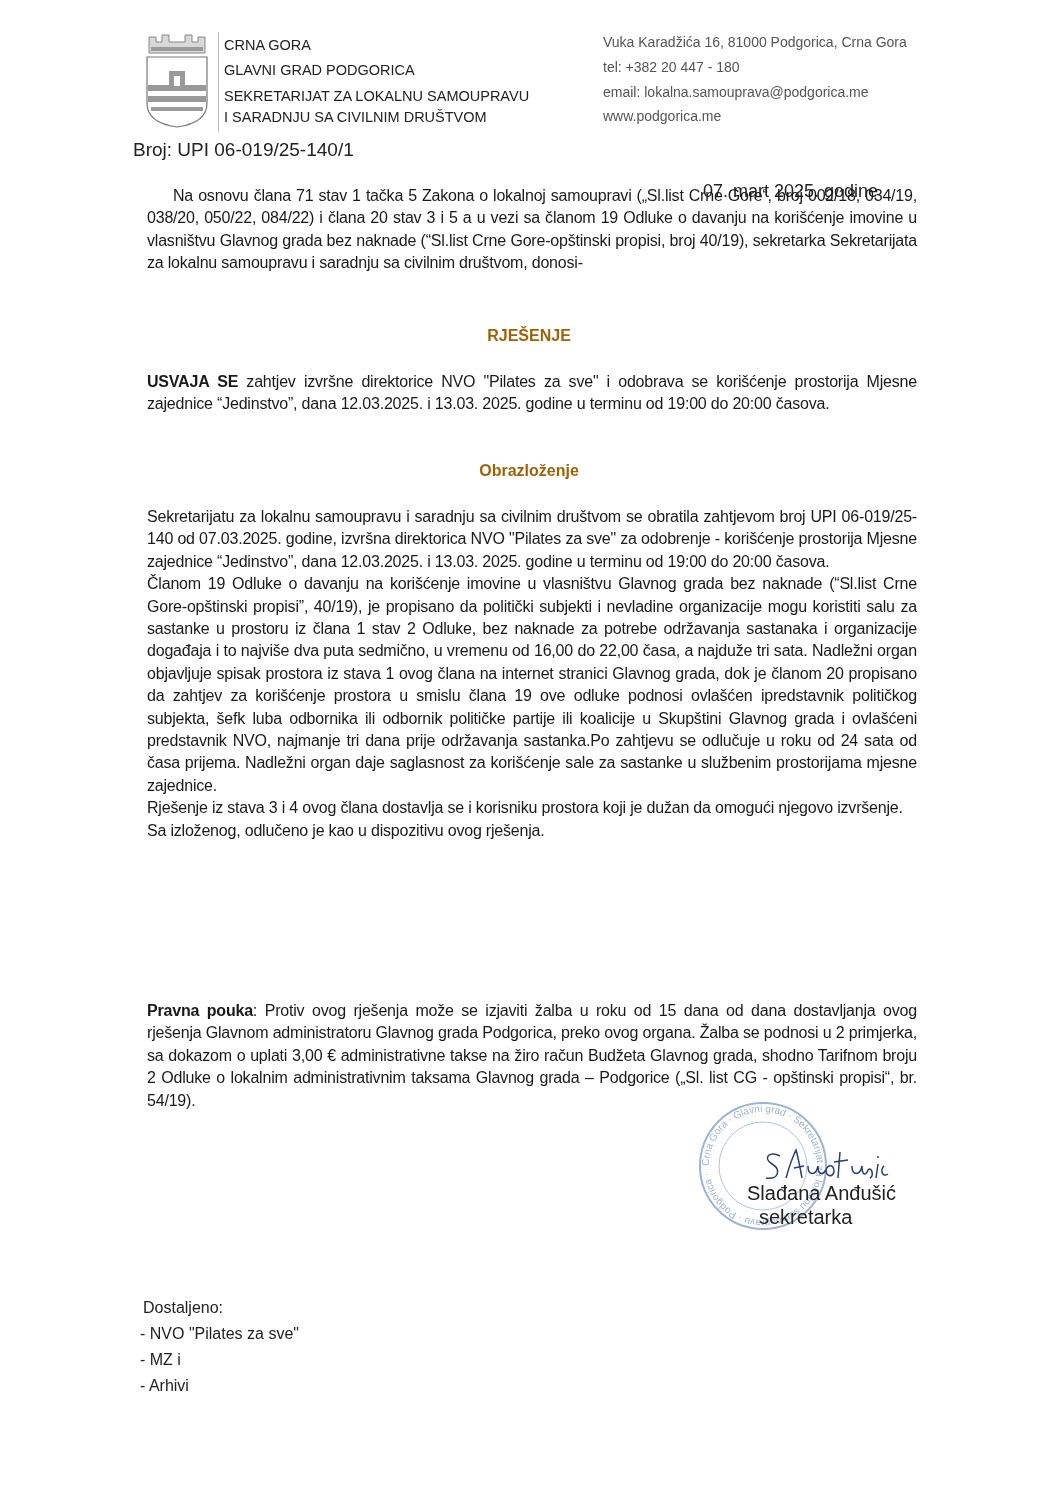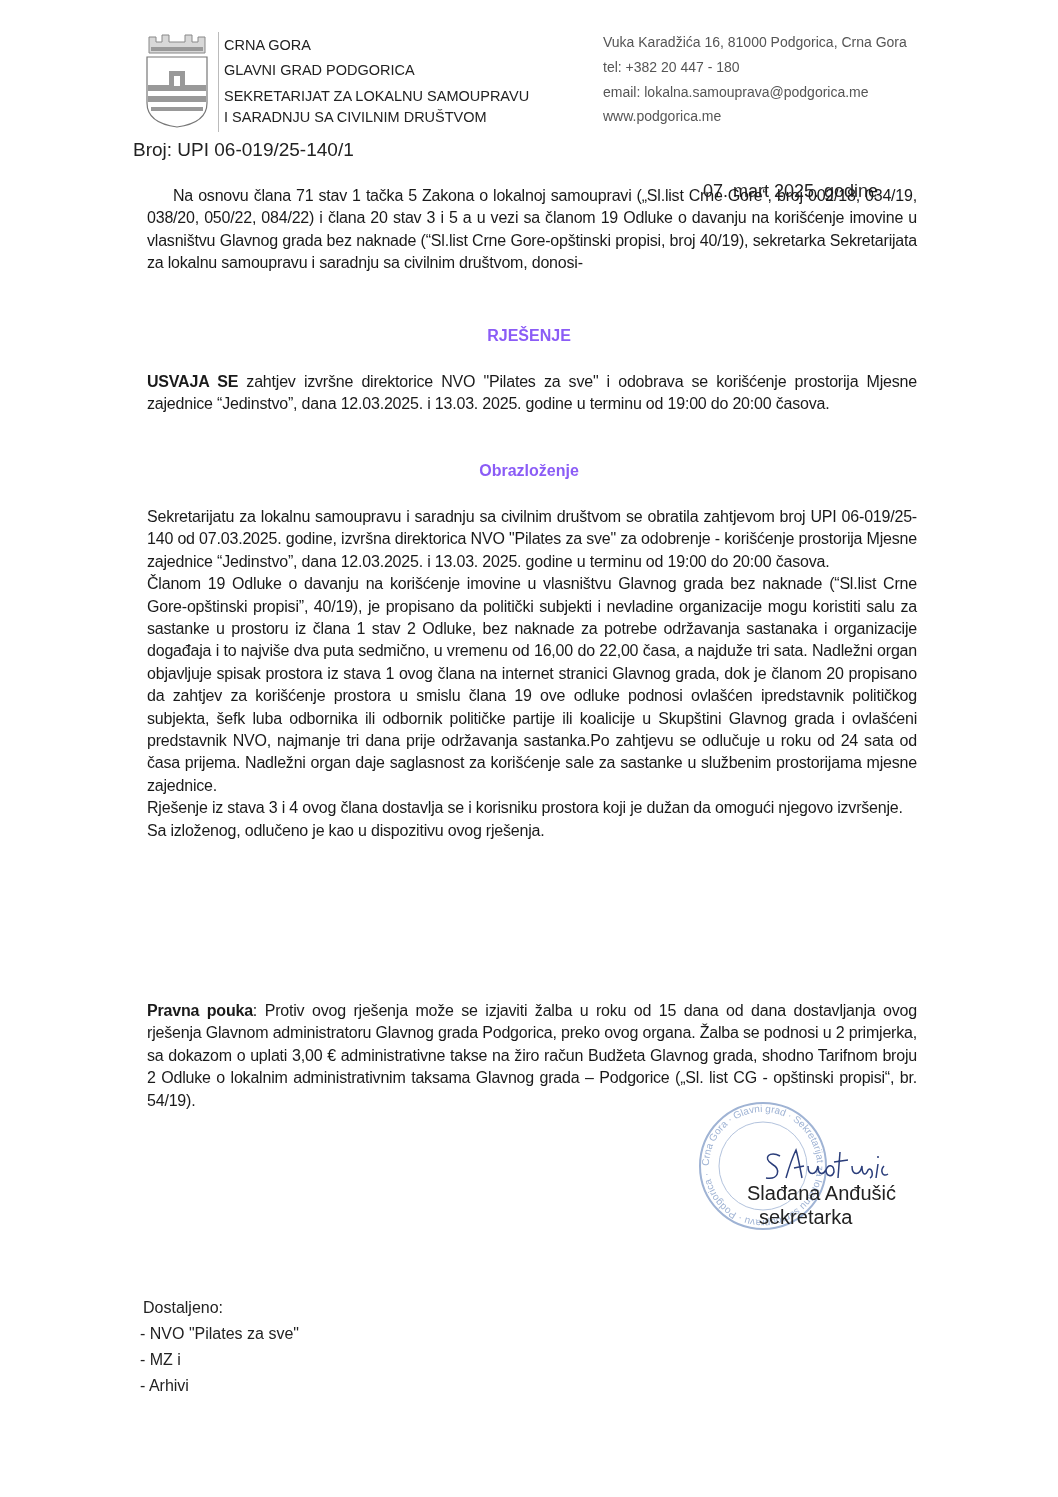--- a/index.html
+++ b/index.html
@@ -9,21 +9,21 @@
   .header-divider { position: absolute; left: 218px; top: 32px; width: 1px; height: 100px; background: #bbb; }
   .org { position: absolute; left: 224px; top: 38px; font-family: "Liberation Sans", sans-serif; font-size: 14.5px; color: #222; line-height: 1; }
   .org .l { position: absolute; left: 0; white-space: nowrap; }
   .contact { position: absolute; left: 603px; top: 34px; font-family: "Liberation Sans", sans-serif; font-size: 14px; color: #555; }
   .contact .l { position: absolute; left: 0; white-space: nowrap; }
   .ref { position: absolute; left: 133px; top: 139px; font-family: "Liberation Sans", sans-serif; font-size: 19px; color: #222; white-space: nowrap; }
   .date { position: absolute; left: 703px; top: 134px; font-family: "Liberation Sans", sans-serif; font-size: 18px; color: #222; white-space: nowrap; margin-top: 47px; }
   .body-text { position: absolute; left: 147px; width: 770px; font-family: "Liberation Sans", sans-serif; font-size: 16px; line-height: 22.4px; text-align: justify; color: #1a1a1a; letter-spacing: -0.2px; }
   .body-text p { margin: 0; }
   .indent { text-indent: 26px; }
-  .heading { position: absolute; left: 0; width: 1058px; text-align: center; font-family: "Liberation Sans", sans-serif; font-size: 16px; font-weight: bold; color: #8b5cf6; }
+  .heading { position: absolute; left: 0; width: 1058px; text-align: center; font-family: "Liberation Sans", sans-serif; font-size: 16px; font-weight: bold; color: #a16207; }
   .bold { font-weight: bold; }
   .stamp { position: absolute; left: 697px; top: 1100px; width: 132px; height: 132px; }
   .signature { position: absolute; left: 760px; top: 1142px; width: 130px; height: 45px; }
   .signer { position: absolute; left: 747px; top: 1181px; font-family: "Liberation Sans", sans-serif; font-size: 20px; line-height: 24px; color: #222; }
   .signer .title { padding-left: 12px; }
   .dist { position: absolute; left: 143px; top: 1295px; font-family: Liberation Sans, sans-serif; font-size: 16px; line-height: 26px; color: #222; }
   .dist .item { margin-left: -3px; }
 </style>
 </head>
 <body>

